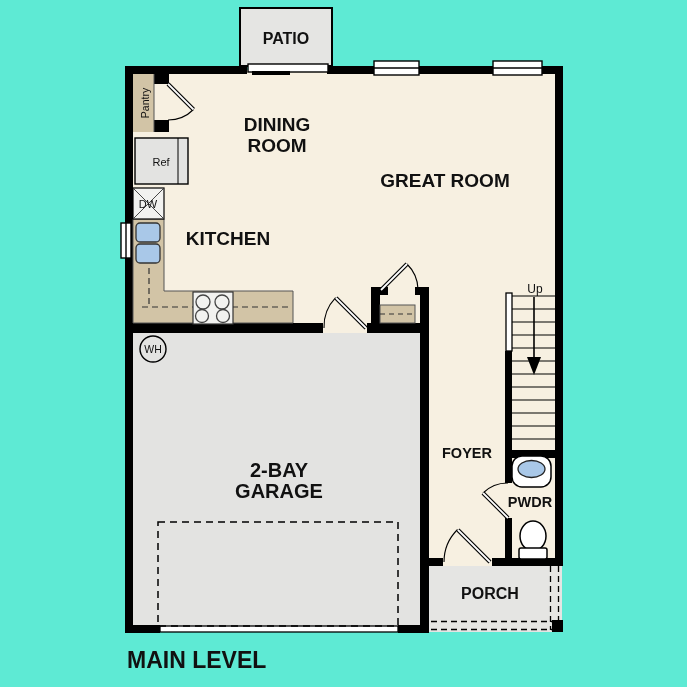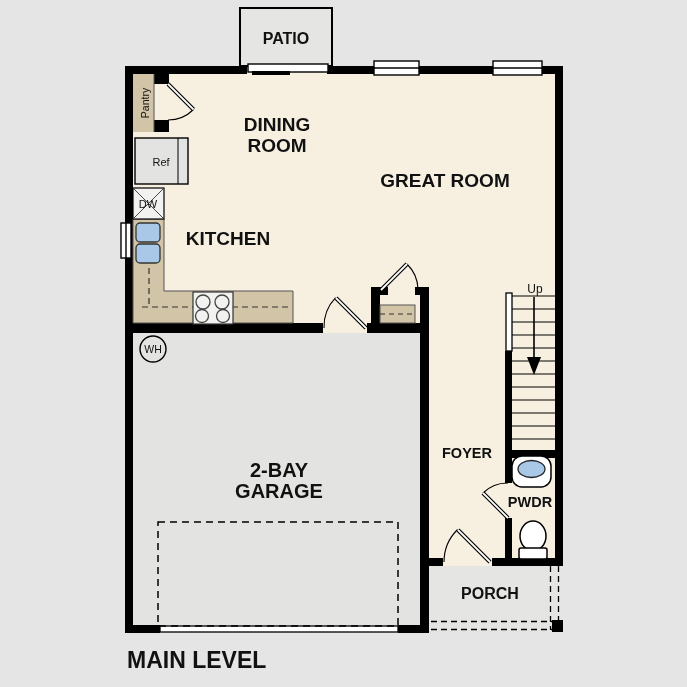--- a/index.html
+++ b/index.html
@@ -1,16 +1,16 @@
 <!DOCTYPE html>
 <html><head>
 <meta charset="utf-8">
 <style>
   html,body{margin:0;padding:0;background:#ffffff;}
-  .canvas{position:relative;width:687px;height:687px;background:#e5e5e5;overflow:hidden;}
+  .canvas{position:relative;width:687px;height:687px;background:#5eead4;overflow:hidden;}
   svg{display:block;}
   text{font-family:"Liberation Sans","DejaVu Sans",sans-serif;fill:#111111;}
   .room-label{font-weight:bold;font-size:19px;text-anchor:middle;}
   .big-label{font-weight:bold;font-size:20px;text-anchor:middle;}
   .outdoor-label{font-weight:bold;font-size:16px;text-anchor:middle;}
   .small-room-label{font-weight:bold;font-size:14.5px;text-anchor:middle;}
   .fixture-label{font-weight:normal;font-size:11px;text-anchor:middle;}
   .tiny-label{font-weight:normal;font-size:10.5px;text-anchor:middle;}
   .up-label{font-weight:normal;font-size:12px;text-anchor:middle;}
   .title-label{font-weight:bold;font-size:23px;text-anchor:start;}

